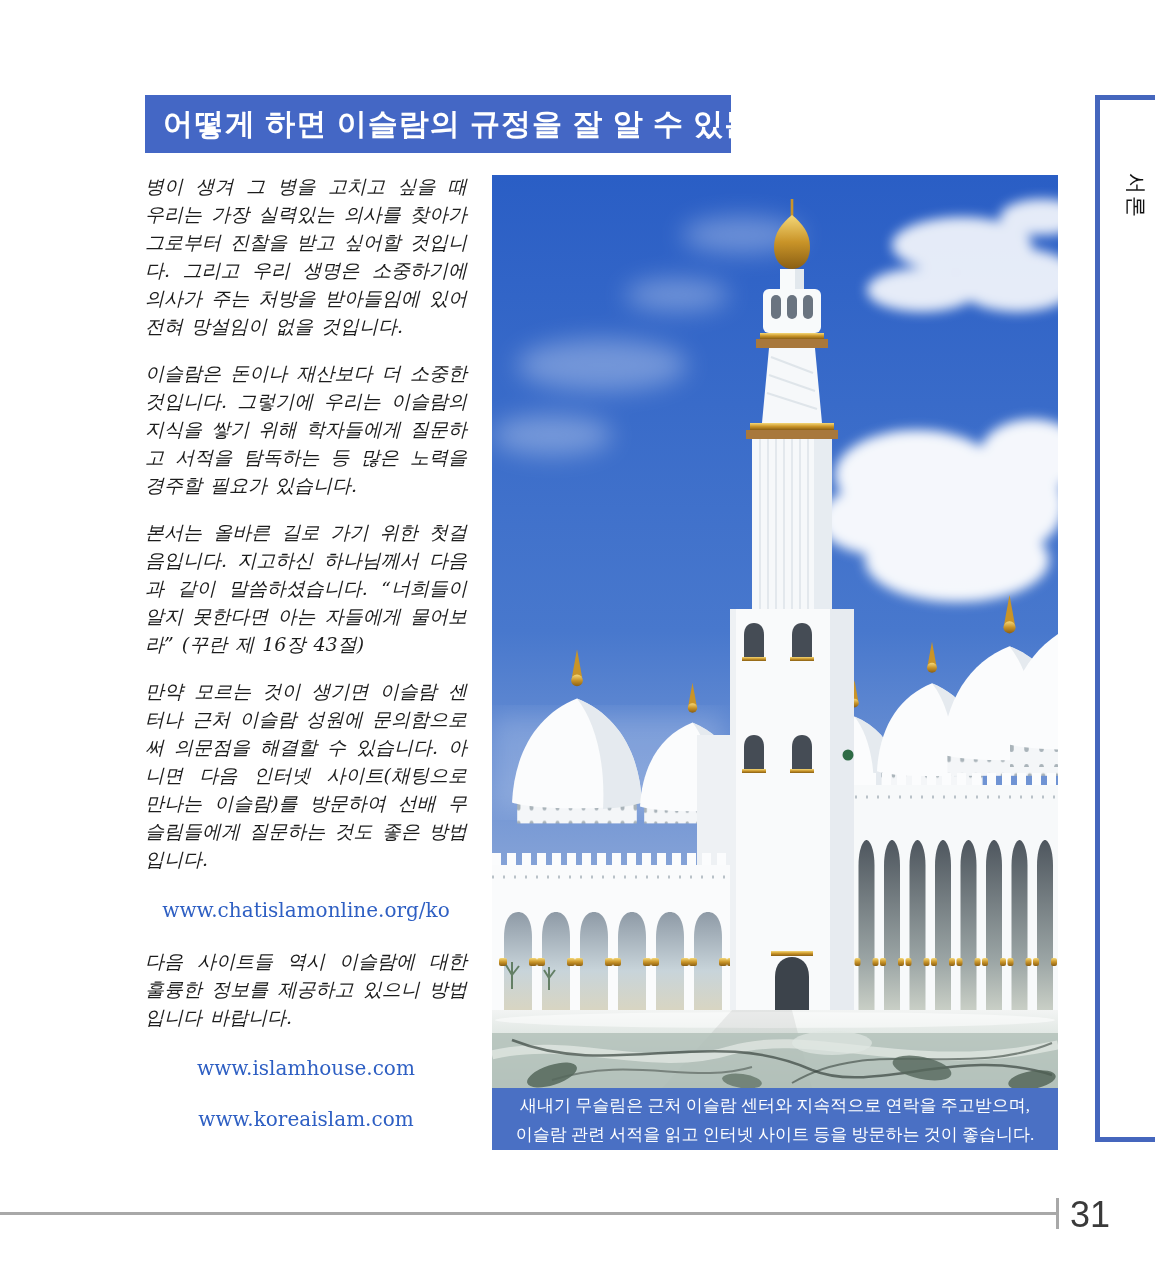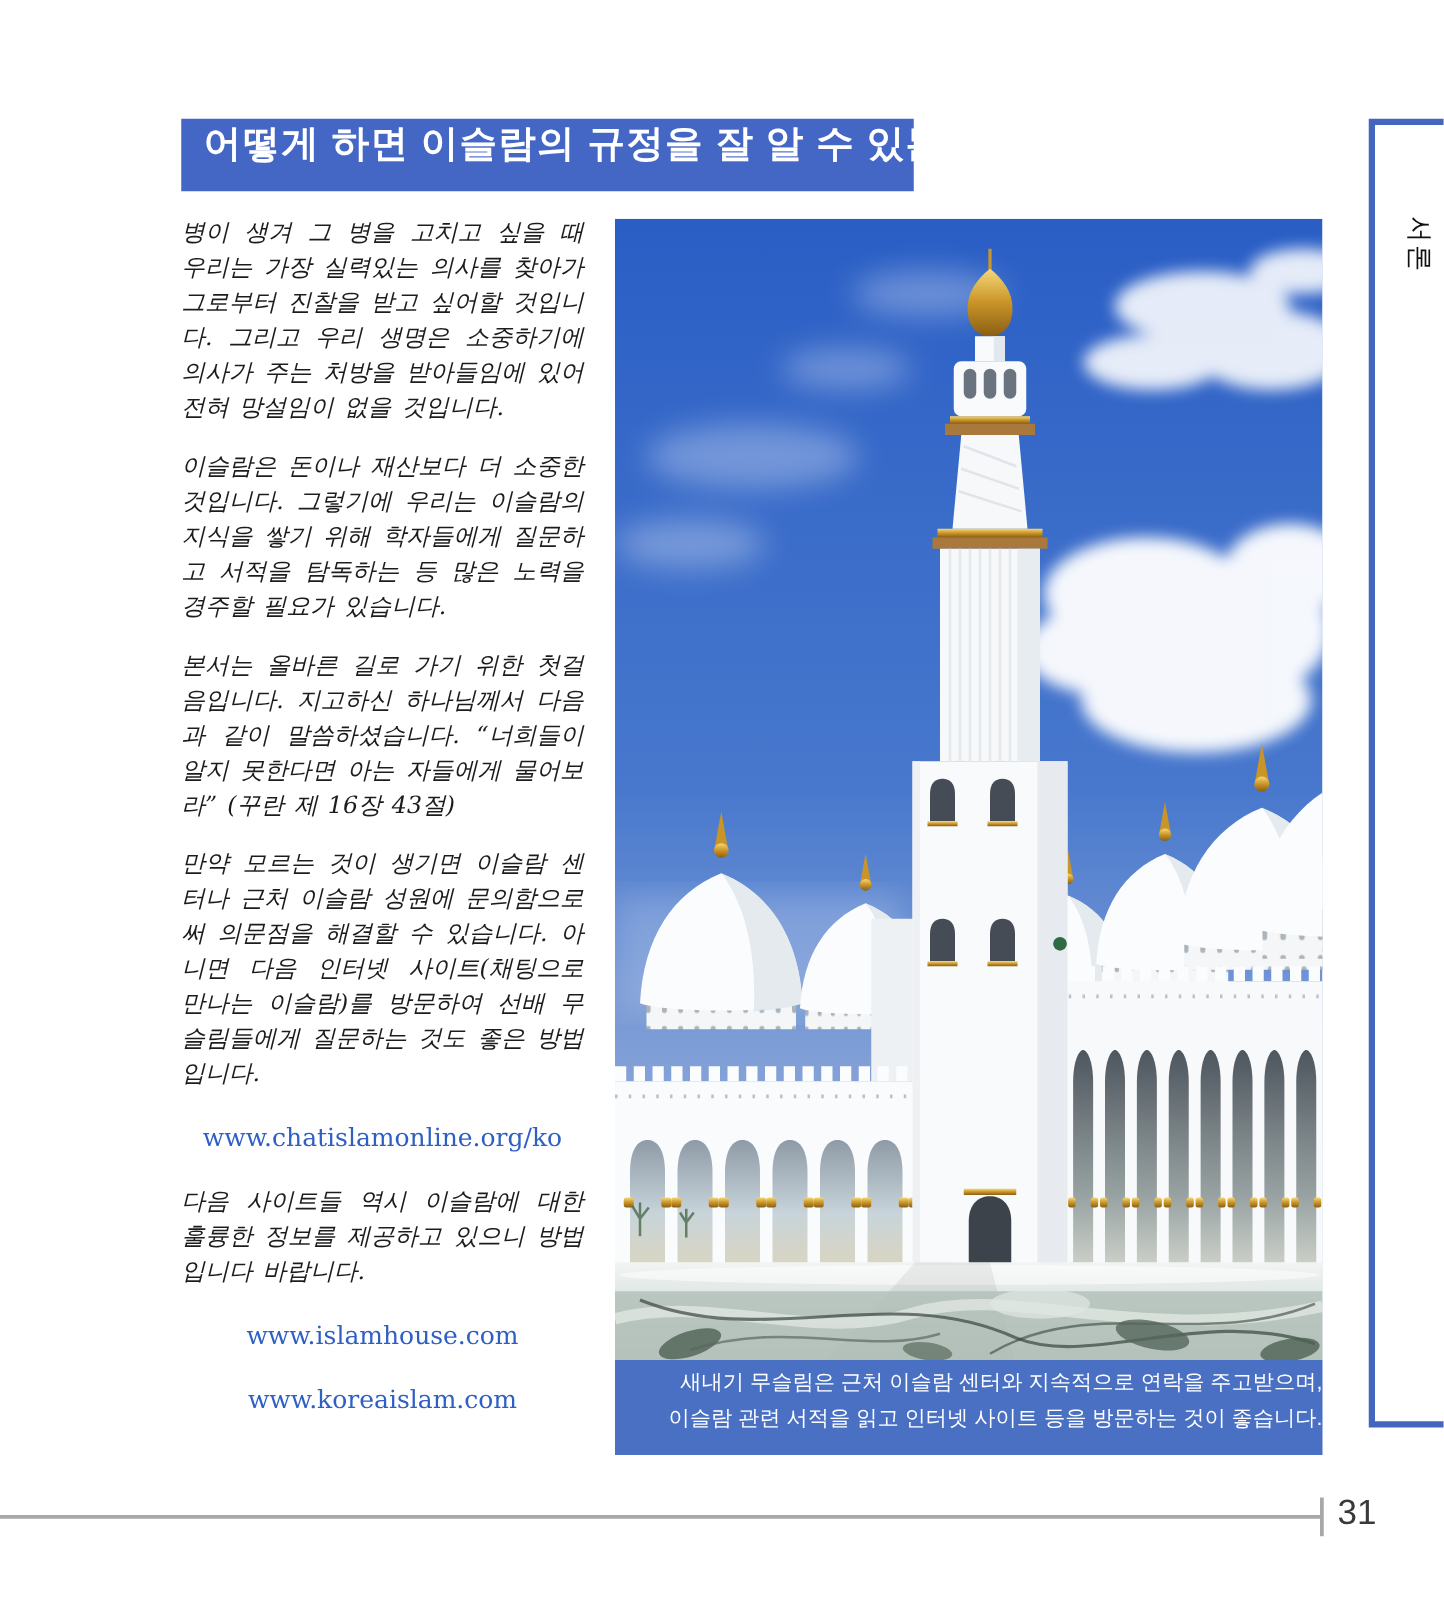--- a/index.html
+++ b/index.html
@@ -5,62 +5,62 @@
   html,body{margin:0;padding:0;}
   body{background:#ffffff;}
   .page{
     position:relative; width:1155px; height:1280px; overflow:hidden;
     background:#ffffff; font-family:"DejaVu Serif", serif; color:var(--text-dark,#1c1c1c);
   }
   
   .header-bar{
     position:absolute; left:145px; top:95px; width:586px; height:58px;
     background:var(--header-blue,#4467c5);
-    display:flex; align-items:flex-start; padding-left:18px; box-sizing:border-box;
+    display:flex; align-items:center; padding-left:18px; box-sizing:border-box;
   }
   .header-bar span{
     color:#ffffff; font-family:"Liberation Sans", sans-serif; font-weight:bold;
     font-size:30px; letter-spacing:1px; white-space:nowrap;
   }
   
   .text-col{
     position:absolute; left:145px; top:172px; width:322px;
     font-size:19px; line-height:28px; text-align:justify; word-spacing:2px;
   }
   .text-col p{margin:0 0 19px 0;font-style:italic;}
   .weblink{
     display:block; text-align:center; color:var(--link-blue,#2e5fc3);
     font-size:20px; margin:23px 0; text-decoration:none; cursor:pointer;
   }
   
   .photo{position:absolute; left:492px; top:175px; width:566px; height:913px;}
   .photo svg{display:block;}
   
   .caption{
-    position:absolute; left:492px; top:1088px; width:566px; height:76px;
+    position:absolute; left:492px; top:1088px; width:566px; height:62px;
     background:var(--caption-blue,#4a70c4); color:#ffffff;
-    font-family:Liberation Sans, sans-serif; font-size:17px; line-height:29px;
-    text-align:right; padding-top:3px; box-sizing:border-box;
+    font-family:Liberation Serif, serif; font-size:17px; line-height:29px;
+    text-align:center; padding-top:3px; box-sizing:border-box;
   }
   
   .side-box{
     position:absolute; left:1095px; top:95px; width:75px; height:1047px;
     border:5px solid var(--border-blue,#4566bd); box-sizing:border-box; background:#ffffff;
   }
   .side-box .vlabel{
     position:absolute; left:13px; top:82px; font-size:21px; color:#111;
     transform:rotate(90deg); transform-origin:center; display:inline-block;
     font-family:"DejaVu Serif", serif; letter-spacing:2px; white-space:nowrap;
   }
   
   .footer-rule{position:absolute; left:0; top:1212px; width:1058px; height:3px; background:var(--rule-gray,#a8a8a8);}
   .footer-tick{position:absolute; left:1056px; top:1198px; width:3px; height:31px; background:var(--rule-gray,#a8a8a8);}
   .pagenum{
     position:absolute; left:1070px; top:1194px; font-family:"Liberation Sans", sans-serif;
-    font-size:28px; color:#3a3a3a;
+    font-size:36px; color:#3a3a3a;
   }
 </style>
 </head>
 <body>
 
 <div class="page">
 
   <div class="header-bar">
     <span>어떻게 하면 이슬람의 규정을 잘 알 수 있는가 :</span>
   </div>

